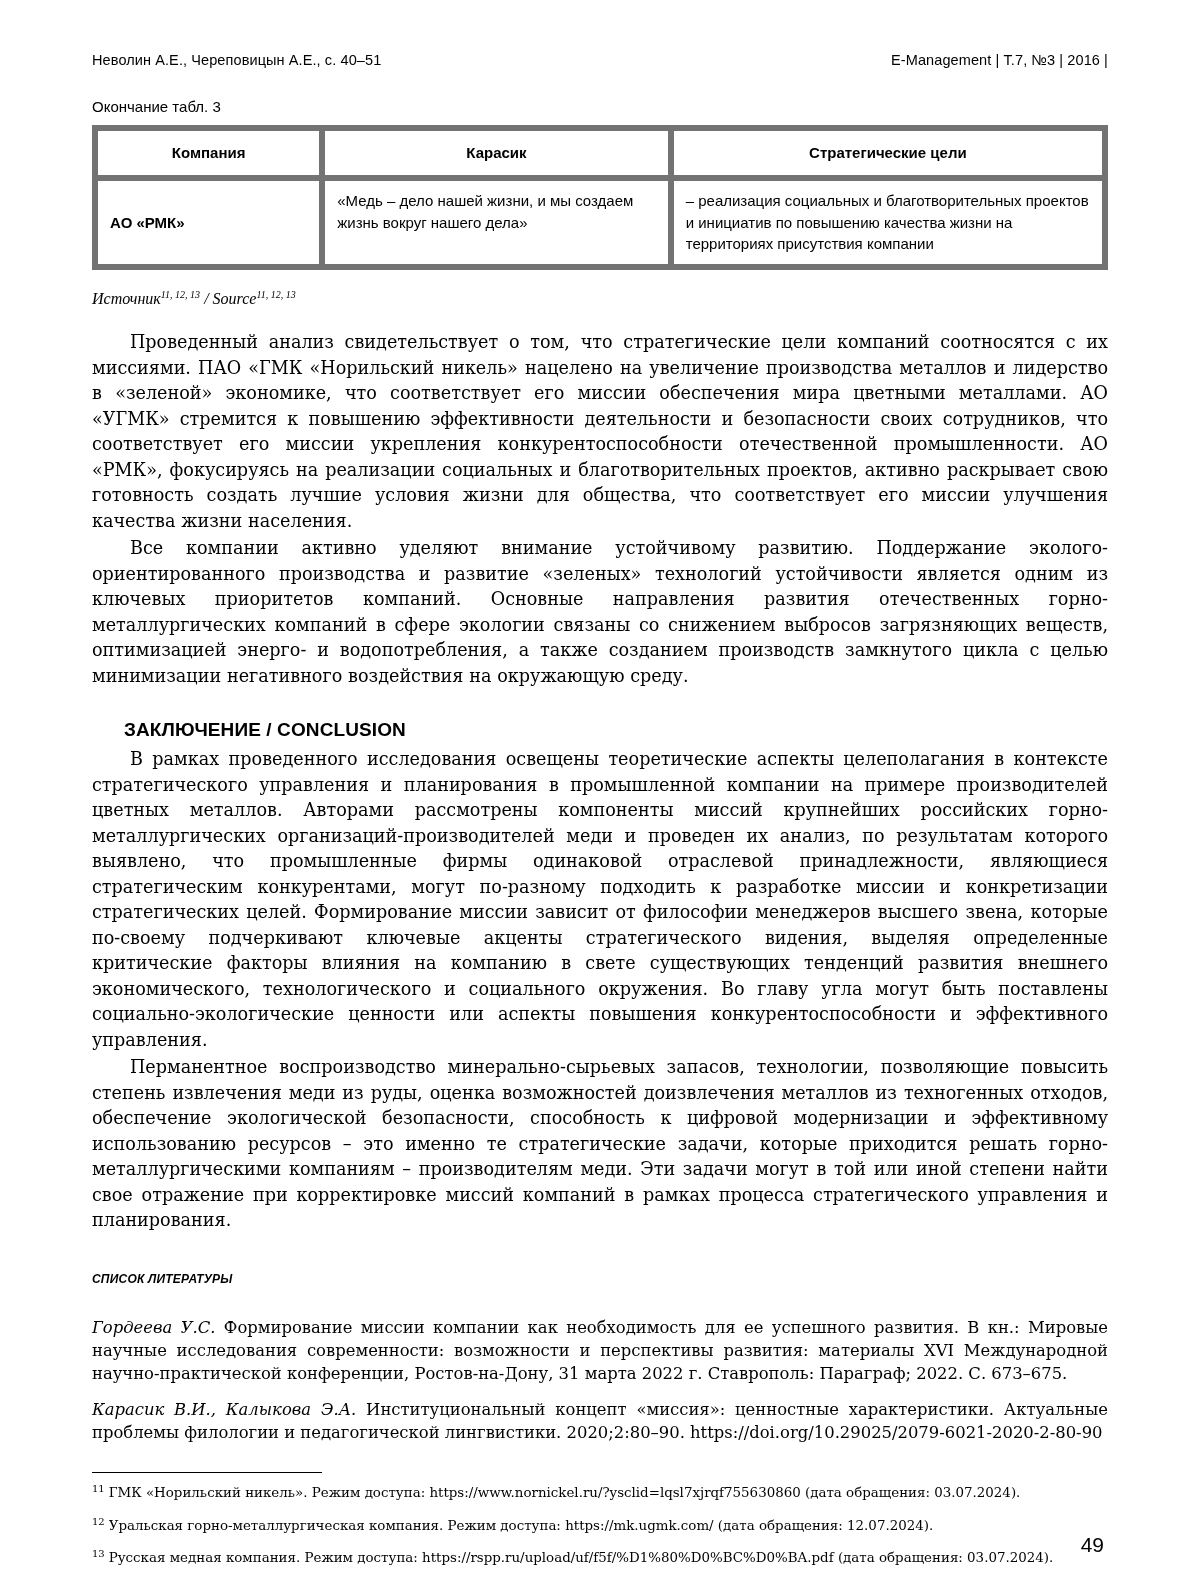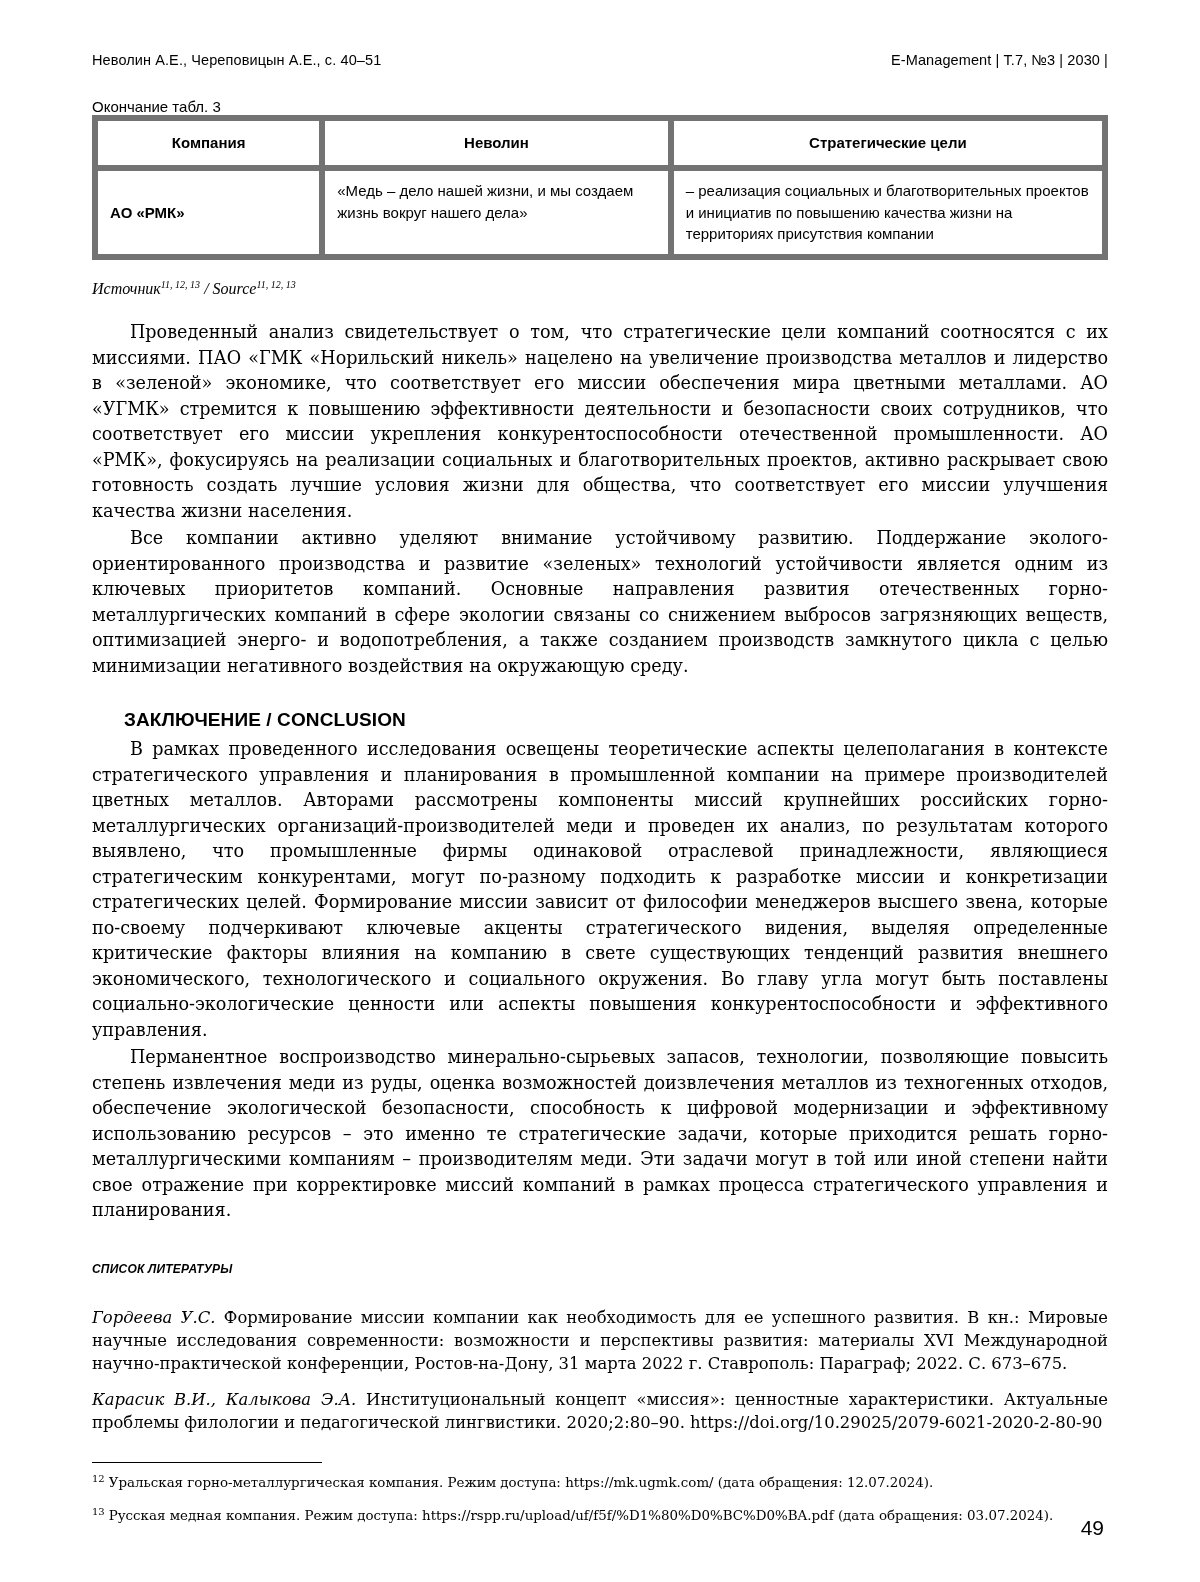--- a/index.html
+++ b/index.html
@@ -33,20 +33,21 @@
     padding-bottom: 8px;
   }
   .running-head .left { white-space: nowrap; }
   .running-head .right { white-space: nowrap; }
 
   
   .table-caption {
     font-family: "Liberation Sans", sans-serif;
     font-size: 15px;
     margin-top: 22px;
+    margin-bottom: 10px;
   }
   table.mission-table {
     width: 100%;
     border-collapse: collapse;
     table-layout: fixed;
     font-family: "Liberation Sans", sans-serif;
     font-size: 15px;
   }
   table.mission-table th,
   table.mission-table td {
@@ -149,35 +150,35 @@
     font-size: 21px;
   }
 </style>
 </head>
 <body>
 
 <div class="page">
 
   <div class="running-head">
     <div class="left">Неволин А.Е., Череповицын А.Е., с. 40–51</div>
-    <div class="right">E-Management | Т.7, №3 | 2030 |</div>
+    <div class="right">E-Management | Т.7, №3 | 2016 |</div>
   </div>
 
   <div class="table-caption">Окончание табл. 3</div>
 
   <table class="mission-table">
     <colgroup>
       <col class="c1">
         <col class="c2">
         <col class="c3">
     </colgroup>
     <thead>
       <tr>
         <th>Компания</th>
-        <th>Неволин</th>
+        <th>Карасик</th>
         <th>Стратегические цели</th>
       </tr>
     </thead>
     <tbody>
       <tr>
         <td class="company">АО «РМК»</td>
         <td>«Медь – дело нашей жизни, и мы создаем жизнь вокруг нашего дела»</td>
         <td>– реализация социальных и благотворительных проектов и инициатив по повышению качества жизни на территориях присутствия компании</td>
       </tr>
     </tbody>
@@ -192,18 +193,19 @@
 
   <p class="body">В рамках проведенного исследования освещены теоретические аспекты целеполагания в контексте стратегического управления и планирования в промышленной компании на примере производителей цветных металлов. Авторами рассмотрены компоненты миссий крупнейших российских горно-металлургических организаций-производителей меди и проведен их анализ, по результатам которого выявлено, что промышленные фирмы одинаковой отраслевой принадлежности, являющиеся стратегическим конкурентами, могут по-разному подходить к разработке миссии и конкретизации стратегических целей. Формирование миссии зависит от философии менеджеров высшего звена, которые по-своему подчеркивают ключевые акценты стратегического видения, выделяя определенные критические факторы влияния на компанию в свете существующих тенденций развития внешнего экономического, технологического и социального окружения. Во главу угла могут быть поставлены социально-экологические ценности или аспекты повышения конкурентоспособности и эффективного управления.</p>
   <p class="body">Перманентное воспроизводство минерально-сырьевых запасов, технологии, позволяющие повысить степень извлечения меди из руды, оценка возможностей доизвлечения металлов из техногенных отходов, обеспечение экологической безопасности, способность к цифровой модернизации и эффективному использованию ресурсов – это именно те стратегические задачи, которые приходится решать горно-металлургическими компаниям – производителям меди. Эти задачи могут в той или иной степени найти свое отражение при корректировке миссий компаний в рамках процесса стратегического управления и планирования.</p>
 
   <h2 class="refs-title">СПИСОК ЛИТЕРАТУРЫ</h2>
 
   <p class="reference"><span class="authors">Гордеева У.С.</span><span> Формирование миссии компании как необходимость для ее успешного развития. В кн.: Мировые научные исследования современности: возможности и перспективы развития: материалы XVI Международной научно-практической конференции, Ростов-на-Дону, 31 марта 2022 г. Ставрополь: Параграф; 2022. С. 673–675.</span></p>
   <p class="reference"><span class="authors">Карасик В.И., Калыкова Э.А.</span><span> Институциональный концепт «миссия»: ценностные характеристики. Актуальные проблемы филологии и педагогической лингвистики. 2020;2:80–90. https://doi.org/10.29025/2079-6021-2020-2-80-90</span></p>
 
   <div class="footnotes">
+    <p class="footnote"><sup>11</sup><span>ГМК «Норильский никель». Режим доступа: https://www.nornickel.ru/?ysclid=lqsl7xjrqf755630860 (дата обращения: 03.07.2024).</span></p>
     <p class="footnote"><sup>12</sup><span>Уральская горно-металлургическая компания. Режим доступа: https://mk.ugmk.com/ (дата обращения: 12.07.2024).</span></p>
     <p class="footnote"><sup>13</sup><span>Русская медная компания. Режим доступа: https://rspp.ru/upload/uf/f5f/%D1%80%D0%BC%D0%BA.pdf (дата обращения: 03.07.2024).</span></p>
   </div>
 
   <div class="page-number">49</div>
 </div>
 
 </body></html>

